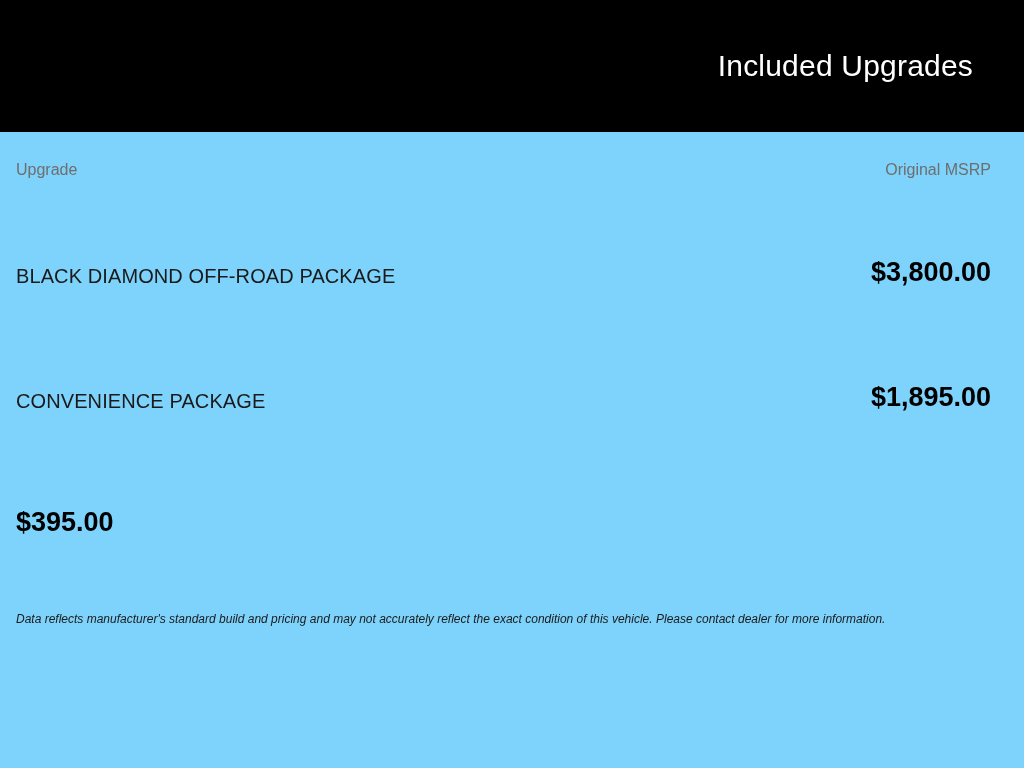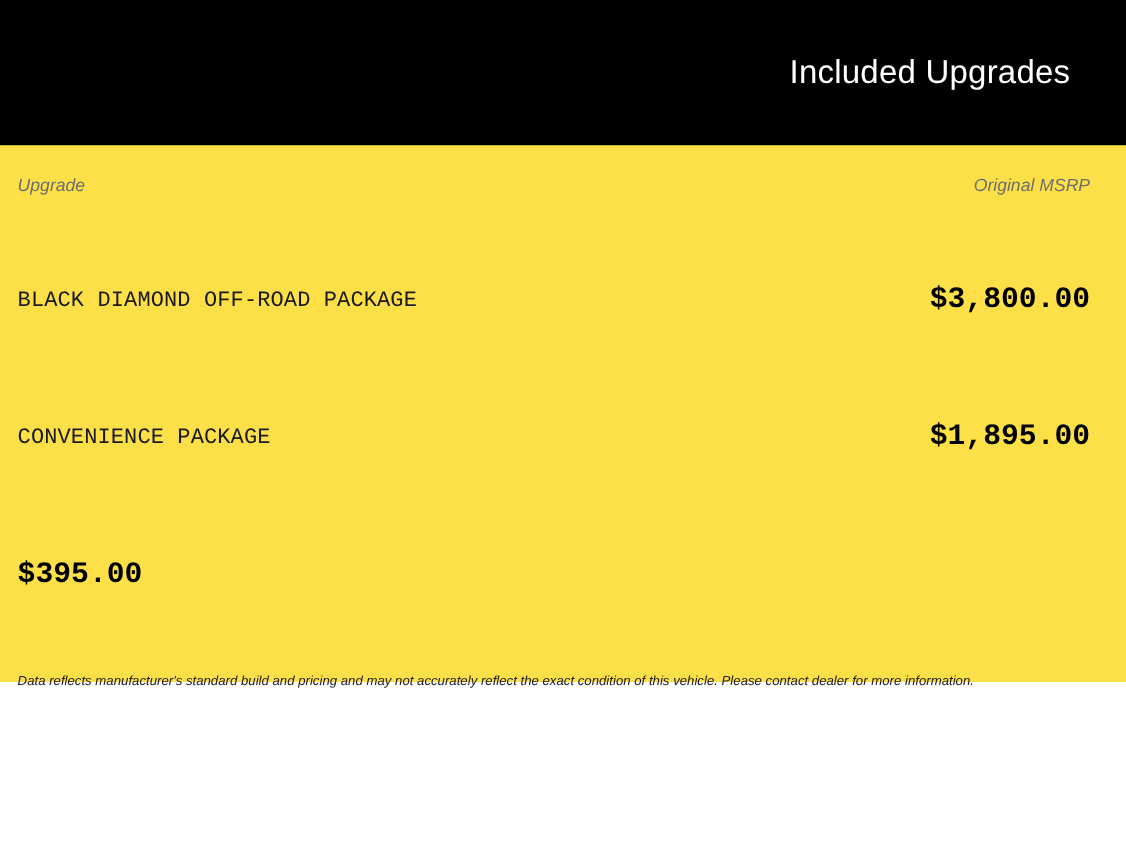--- a/index.html
+++ b/index.html
@@ -5,22 +5,22 @@
   * { box-sizing: border-box; margin: 0; padding: 0; }
   html, body {
     width: 1024px;
     height: 768px;
     background: #ffffff;
     font-family: "Liberation Sans", sans-serif;
     overflow: hidden;
   }
   .page {
     width: 1024px;
-    height: 620px;
-    background: #fde047;
+    height: 768px;
+    background: #7dd3fc;
   }
   .page-header {
     height: 132px;
     background: #000000;
     display: flex;
     align-items: center;
     justify-content: flex-end;
     padding-right: 51px;
   }
   .page-title {
@@ -34,28 +34,26 @@
     padding-right: 33px;
   }
   .col-headers {
     display: flex;
     justify-content: space-between;
     align-items: flex-start;
     margin-top: 28px;
     line-height: 20px;
     font-size: 16px;
     color: #6e6e6e;
-    font-style: italic;
   }
   .row {
     display: flex;
     justify-content: space-between;
-    align-items: center;
+    align-items: flex-end;
     height: 30px;
-    font-family: Liberation Mono, monospace;
   }
   .row.first { margin-top: 78px; }
   .row.later { margin-top: 95px; }
   .upgrade-name {
     font-size: 20px;
     color: #1a1a1a;
     letter-spacing: 0.1px;
   }
   .upgrade-price {
     font-size: 27px;

